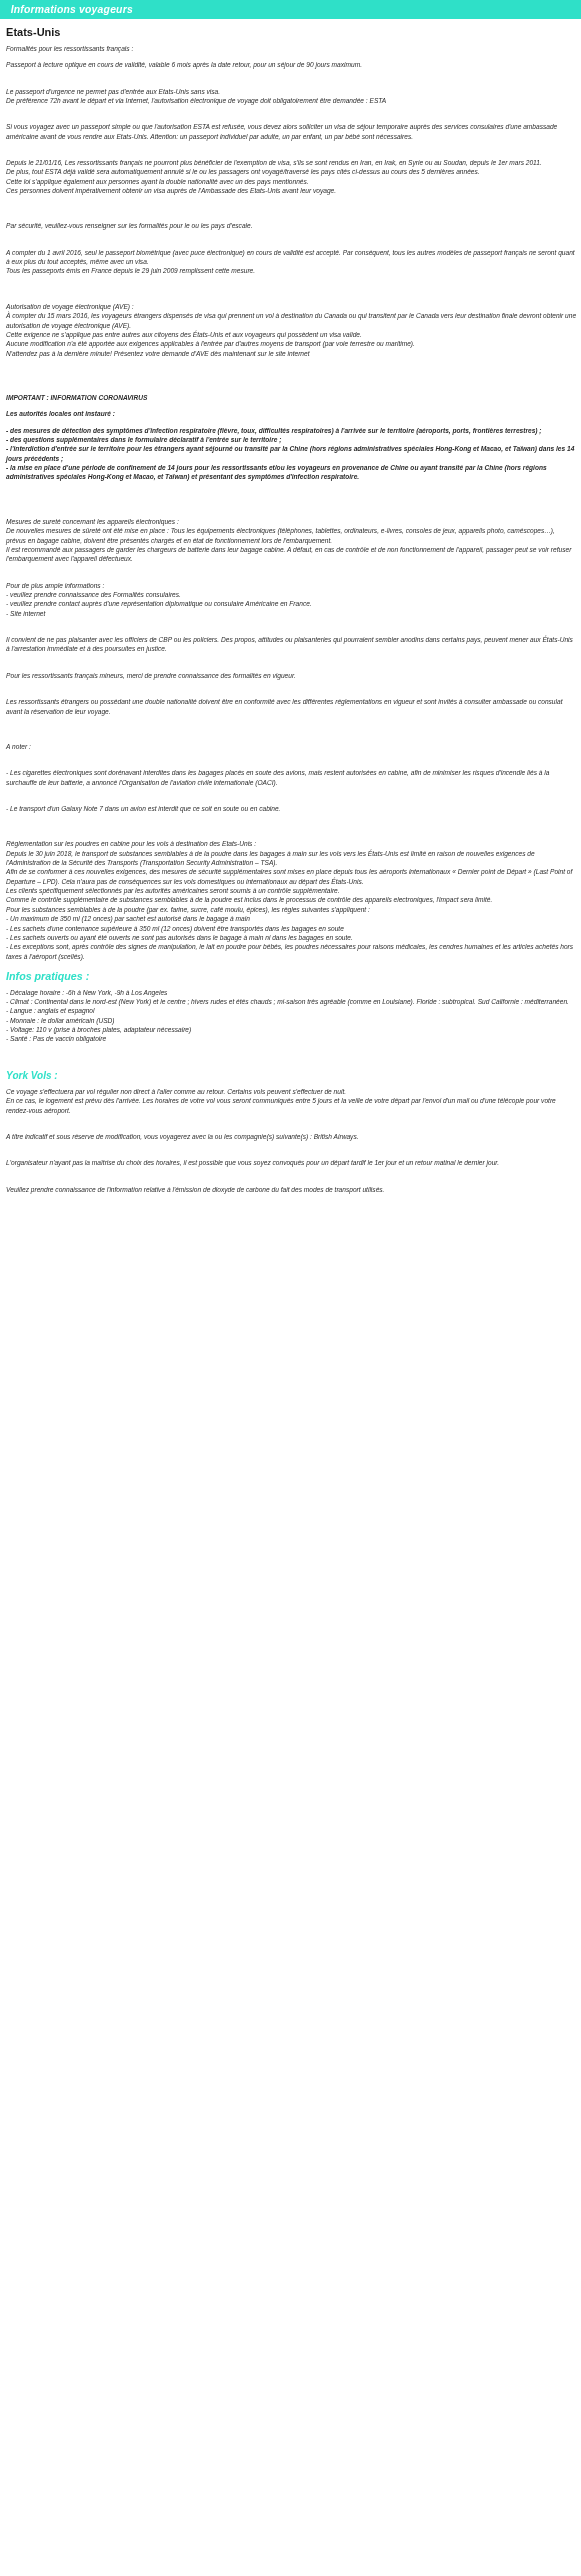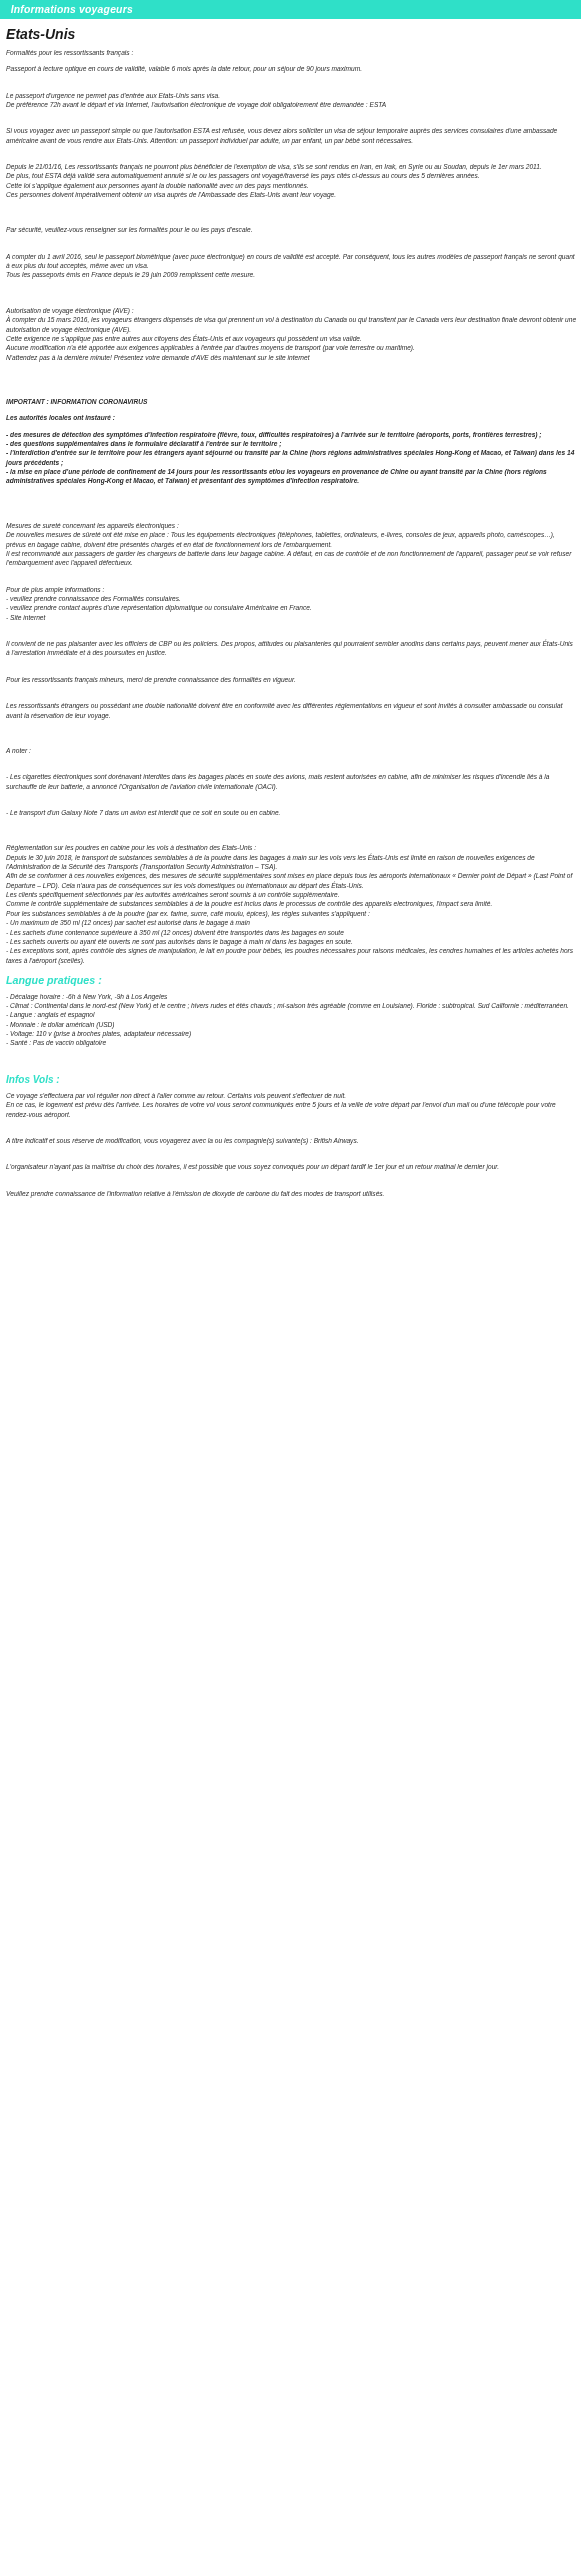--- a/index.html
+++ b/index.html
@@ -14,23 +14,22 @@
     background:#2fe0c8;
     color:#ffffff;
     font-style:italic;
     font-weight:bold;
     font-size:10.4px;
     padding:3.8px 0 4.6px 10.7px;
     letter-spacing:0.2px;
   }
   .body-wrap{padding:0 4.6px 0 4.6px;}
   h2.country{
-    font-size:14px;
+    font-size:11px;
     font-weight:bold;
-    font-style:italic;
     color:#1a1a1a;
     margin:7px 0 5.4px 1.5px;
   }
   p.t{
     font-size:6.6px;
     line-height:1.42;
     margin:0 0 7px 1.5px;
     font-style:italic;
     color:#2b2b2b;
     text-align:left;
@@ -108,32 +107,32 @@
 Depuis le 30 juin 2018, le transport de substances semblables à de la poudre dans les bagages à main sur les vols vers les États-Unis est limité en raison de nouvelles exigences de l'Administration de la Sécurité des Transports (Transportation Security Administration – TSA).
 Afin de se conformer à ces nouvelles exigences, des mesures de sécurité supplémentaires sont mises en place depuis tous les aéroports internationaux « Dernier point de Départ » (Last Point of Departure – LPD). Cela n'aura pas de conséquences sur les vols domestiques ou internationaux au départ des États-Unis.
 Les clients spécifiquement sélectionnés par les autorités américaines seront soumis à un contrôle supplémentaire.
 Comme le contrôle supplémentaire de substances semblables à de la poudre est inclus dans le processus de contrôle des appareils electroniques, l'impact sera limité.
 Pour les substances semblables à de la poudre (par ex. farine, sucre, café moulu, épices), les règles suivantes s'appliquent :
 - Un maximum de 350 ml (12 onces) par sachet est autorisé dans le bagage à main
 - Les sachets d'une contenance supérieure à 350 ml (12 onces) doivent être transportés dans les bagages en soute
 - Les sachets ouverts ou ayant été ouverts ne sont pas autorisés dans le bagage à main ni dans les bagages en soute.
 - Les exceptions sont, après contrôle des signes de manipulation, le lait en poudre pour bébés, les poudres nécessaires pour raisons médicales, les cendres humaines et les articles achetés hors taxes à l'aéroport (scellés).</p>
 
-    <div class="infos-prat">Langue pratiques :</div>
+    <div class="infos-prat">Infos pratiques :</div>
     <p class="t biggap" style="white-space:pre-line">- Décalage horaire : -6h à New York, -9h à Los Angeles
 - Climat : Continental dans le nord-est (New York) et le centre ; hivers rudes et étés chauds ; mi-saison très agréable (comme en Louisiane). Floride : subtropical. Sud Californie : méditerranéen.
 - Langue : anglais et espagnol
 - Monnaie : le dollar américain (USD)
 - Voltage: 110 v (prise à broches plates, adaptateur nécessaire)
 - Santé : Pas de vaccin obligatoire</p>
   </div>
 
 
   <div class="body-wrap">
-    <div class="infos-vols">Infos Vols :</div>
+    <div class="infos-vols">York Vols :</div>
     <p class="t gap" style="white-space:pre-line">Ce voyage s'effectuera par vol régulier non direct à l'aller comme au retour. Certains vols peuvent s'effectuer de nuit.
 En ce cas, le logement est prévu dès l'arrivée.   Les horaires de votre vol vous seront communiqués entre 5 jours et la veille de votre départ par l'envoi d'un mail ou d'une télécopie pour votre rendez-vous aéroport.</p>
     <p class="t gap">A titre indicatif et sous réserve de modification, vous voyagerez avec la ou les compagnie(s) suivante(s) : British Airways.</p>
     <p class="t gap">L'organisateur n'ayant pas la maîtrise du choix des horaires, il est possible que vous soyez convoqués pour un départ tardif le 1er jour et un retour matinal le dernier jour.</p>
     <p class="t">Veuillez prendre connaissance de l'information relative à l'émission de dioxyde de carbone du fait des modes de transport utilisés.</p>
   </div>
 
 </div>
 
 

